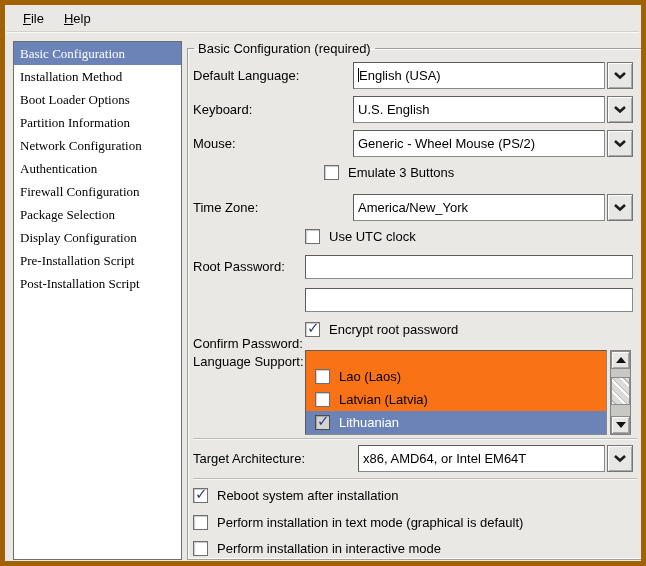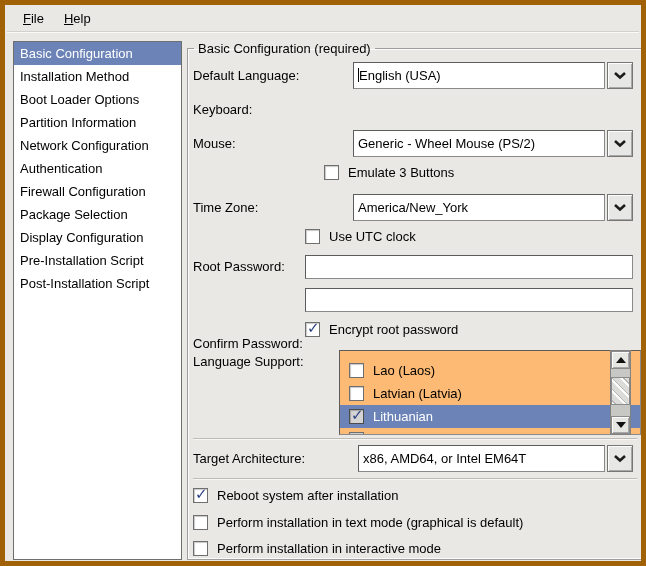--- a/index.html
+++ b/index.html
@@ -15,21 +15,21 @@
     display:flex; align-items:center; padding-left:6px;
     border-bottom:1px solid #d2d1cd; box-shadow:0 1px 0 #fafaf8;
   }
   .menu-item { display:inline-block; padding:4px 10px; cursor:default; }
   .menu-item::first-letter { text-decoration:underline; }
   
   .sidebar {
     position:absolute; left:8px; top:36px; width:169px; height:519px;
     background:#fff; border:1px solid #6e6e6e; overflow:hidden;
   }
-  .sb-item { height:23px; line-height:23px; padding-left:6px; white-space:nowrap; }
+  .sb-item { height:23px; line-height:23px; padding-left:6px; white-space:nowrap;font-family:Liberation Serif, serif; }
   .sb-item.on { background:var(--sel,#6b83b7); color:#fff; }
   
   .frame {
     position:absolute; left:182px; top:36px; width:456px; height:519px;
     border:1px solid #9e9e9e; box-shadow:inset 0 0 0 1px #fbfbf9;
   }
   .frame legend { margin-left:6px; padding:0 4px; }
   
   .abs { position:absolute; }
   .flabel { line-height:27px; white-space:nowrap; }
@@ -54,23 +54,23 @@
     width:15px; height:15px; flex:none; position:relative;
     background:#fff; border:1px solid #6f6f6f;
     box-shadow:inset 1px 1px 1px rgba(0,0,0,.22);
   }
   .check.on::after {
     content:"\2713"; position:absolute; left:1px; top:-4px;
     font-size:15px; font-weight:bold; color:var(--check,#2b3f84);
   }
   
   .lang-list {
-    background:#fdba74; border:1px solid #8a8a8a;
+    background:#f97316; border:1px solid #8a8a8a;
     border-top-color:#5c5c5c; border-left-color:#5c5c5c;
-    overflow:hidden; padding-top:8px;margin-left:34px;
+    overflow:hidden; padding-top:14px;
   }
   .list-row { height:23px; display:flex; align-items:center; gap:9px; padding-left:9px; }
   .list-row.on { background:var(--sel,#6b83b7); color:#fff; }
   .list-row.on .check { background:#d4d4d4; border-color:#4c4c4c; }
   
   .scrollbar {
     background:#c7c7c4; border:1px solid #828282;
     display:flex; flex-direction:column; align-items:stretch;
   }
   .sb-btn {
@@ -121,20 +121,28 @@
   <div class="abs combo" style="left:300px; top:57px; width:328px;">
     <div class="entry entry-text"><span class="caret"></span><span>English (USA)</span></div>
     <div class="combo-btn">
         <svg width="14" height="9">
           <polyline points="2,2 7,6.5 12,2" stroke="#1c1c1c" stroke-width="2.6" fill="none"></polyline>
         </svg>
       </div>
   </div>
 
   <div class="abs flabel" style="left:188px; top:91px;">Keyboard:</div>
+  <div class="abs combo" style="left:300px; top:91px; width:328px;">
+    <div class="entry entry-text"><span>U.S. English</span></div>
+    <div class="combo-btn">
+        <svg width="14" height="9">
+          <polyline points="2,2 7,6.5 12,2" stroke="#1c1c1c" stroke-width="2.6" fill="none"></polyline>
+        </svg>
+      </div>
+  </div>
 
   <div class="abs flabel" style="left:188px; top:125px;">Mouse:</div>
   <div class="abs combo" style="left:300px; top:125px; width:328px;">
     <div class="entry entry-text"><span>Generic - Wheel Mouse (PS/2)</span></div>
     <div class="combo-btn">
         <svg width="14" height="9">
           <polyline points="2,2 7,6.5 12,2" stroke="#1c1c1c" stroke-width="2.6" fill="none"></polyline>
         </svg>
       </div>
   </div>

